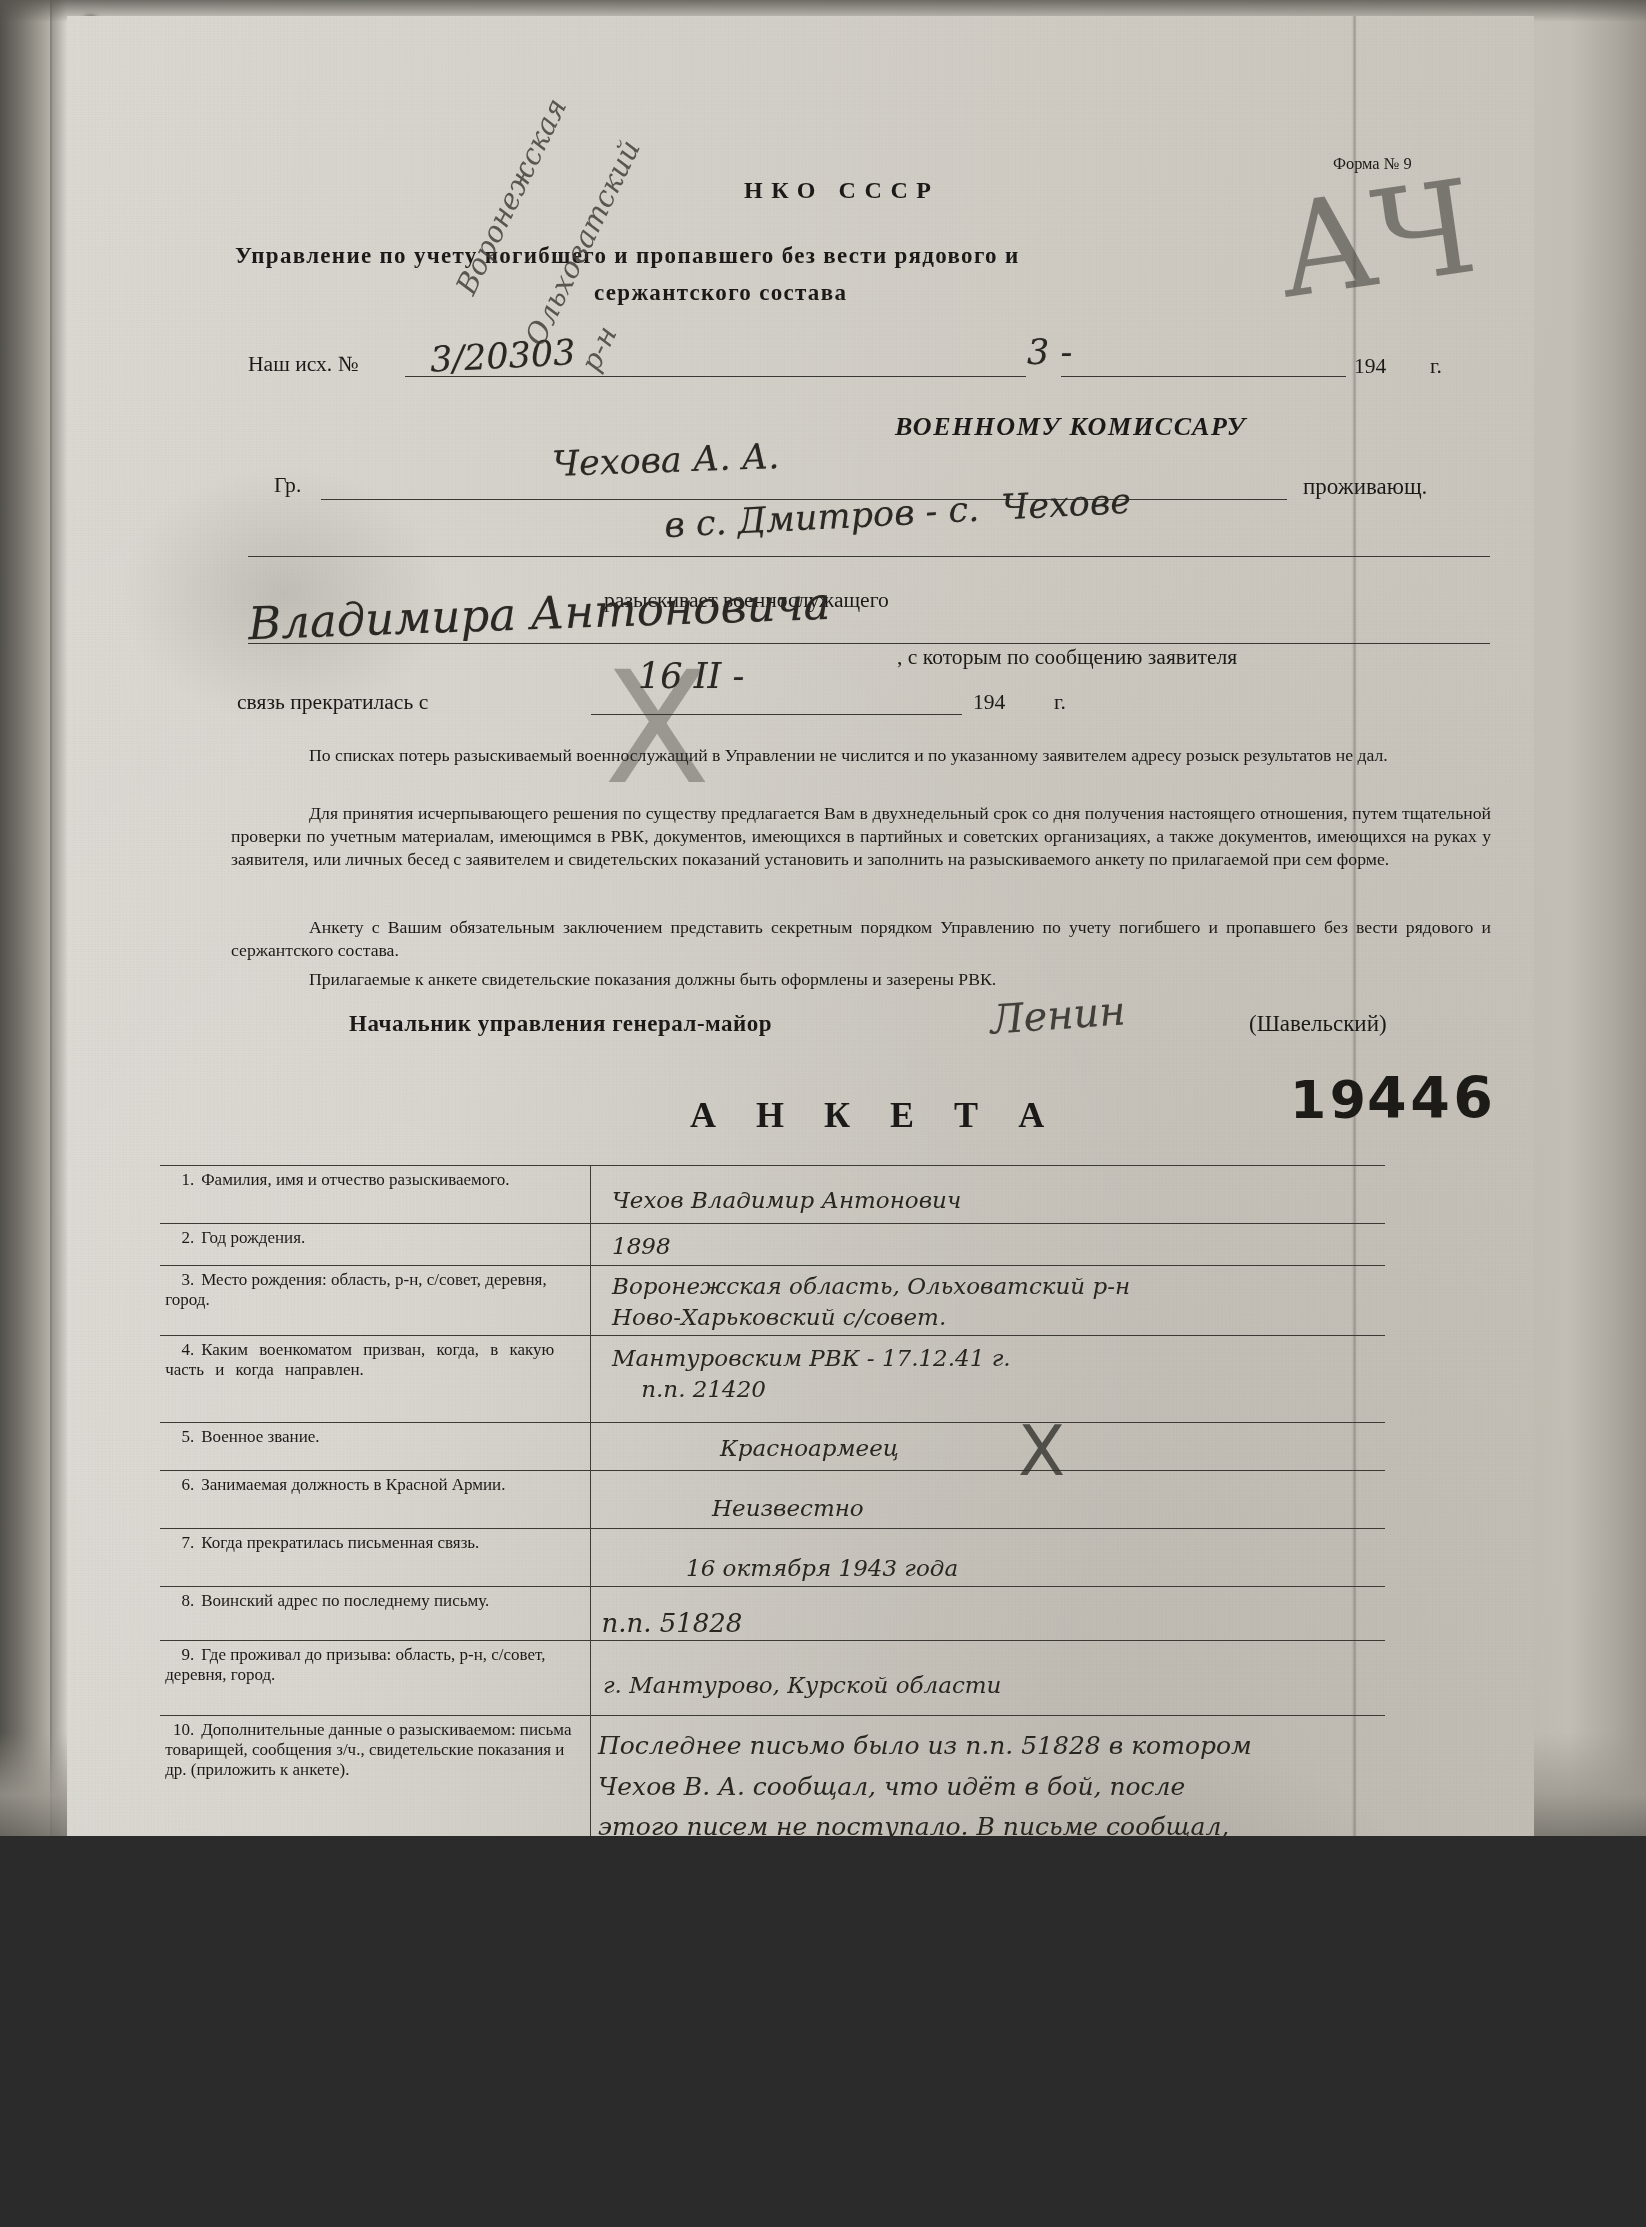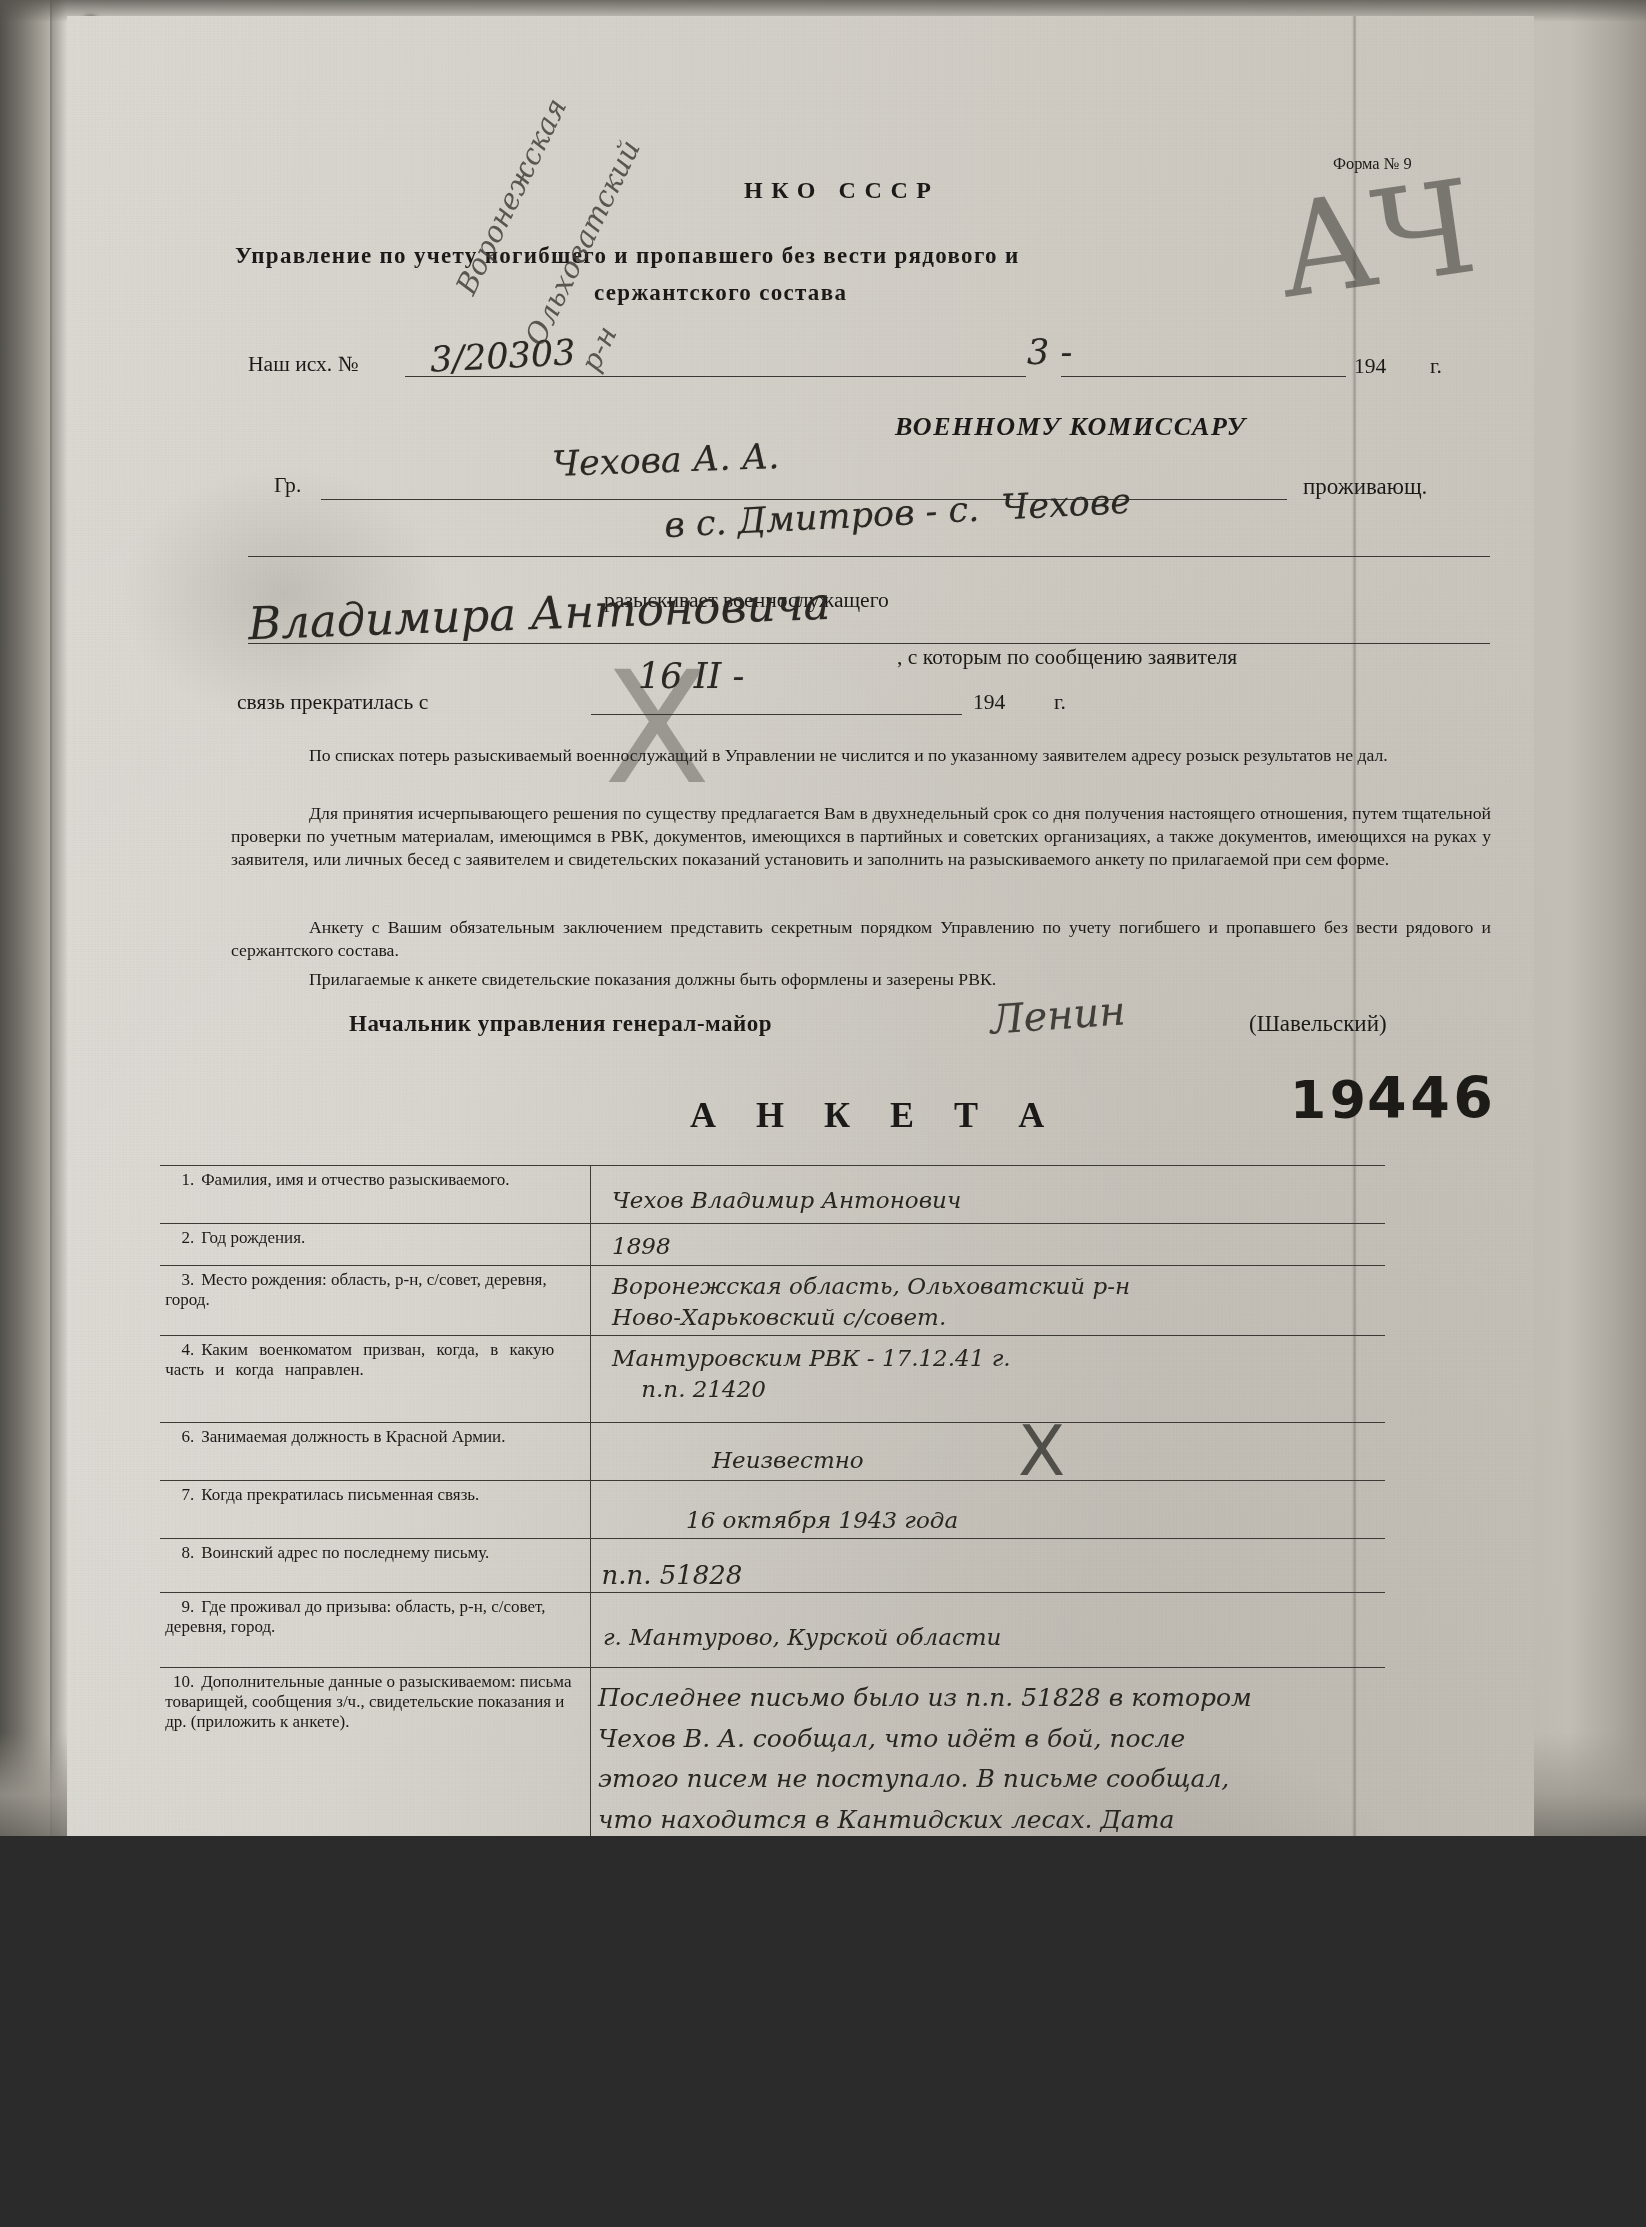--- a/index.html
+++ b/index.html
@@ -224,20 +224,28 @@
     <div class="row">
       <div class="qc" style="min-height:86px;">
         <span class="num">4.</span><span class="qtext" style="word-spacing:7px;">Каким военкоматом призван, когда, в какую часть и когда направлен.</span>
       </div>
       <div class="ac">
         <div class="ans" style="top:7px;">Мантуровским РВК - 17.12.41 г.
     п.п. 21420</div>
       </div>
     </div>
 
+    <div class="row">
+      <div class="qc" style="min-height:47px;">
+        <span class="num">5.</span><span class="qtext">Военное звание.</span>
+      </div>
+      <div class="ac">
+        <div class="ans" style="top:10.4px;left:129px;">Красноармеец</div>
+      </div>
+    </div>
 
     <div class="row">
       <div class="qc" style="min-height:57px;">
         <span class="num">6.</span><span class="qtext">Занимаемая должность в Красной Армии.</span>
       </div>
       <div class="ac">
         <div class="ans" style="top:22.4px;left:121px;">Неизвестно</div>
       </div>
     </div>
 

